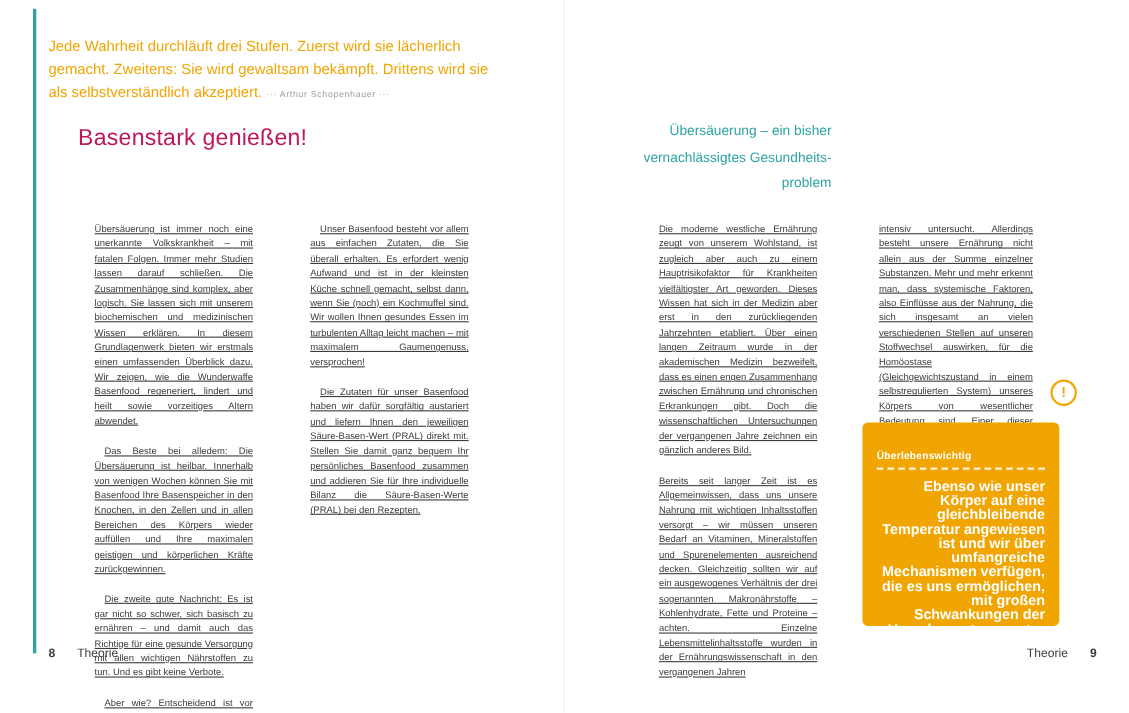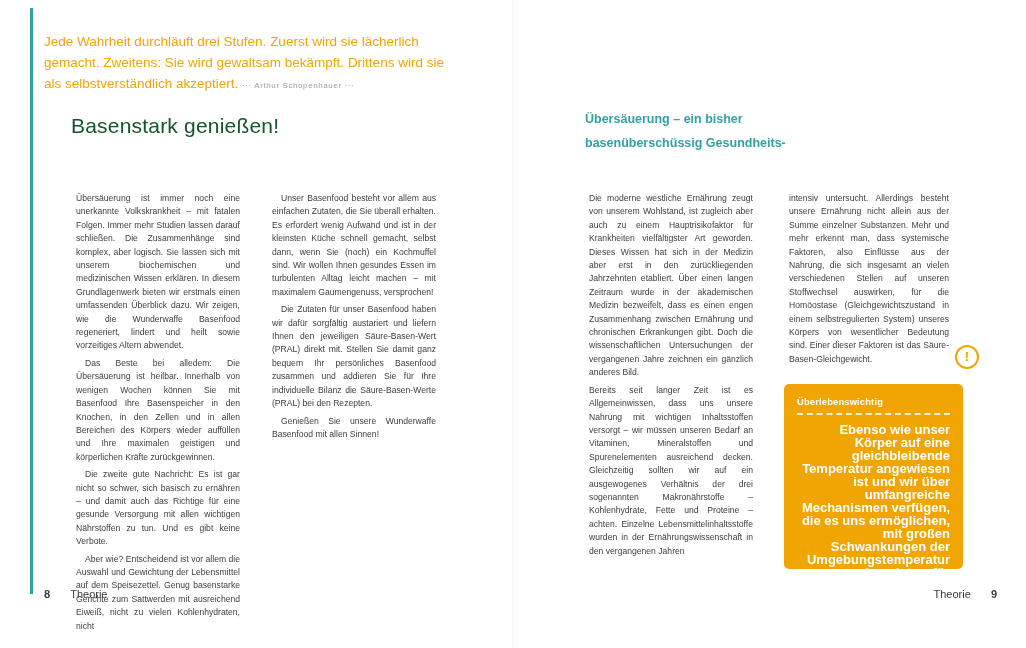--- a/index.html
+++ b/index.html
@@ -37,40 +37,41 @@
     font-size: 8px;
     color: #9b9b9b;
     letter-spacing: 0.6px;
     white-space: nowrap;
   }
   .lp-title {
     position: absolute;
     left: 71px; top: 114px;
     font-size: 21px;
     letter-spacing: 0.2px;
-    color: #14532d;
+    color: #be185d;
     font-weight: 400;
   }
   .rp-heading {
     position: absolute;
     left: 585px; top: 108px;
     font-size: 12.5px;
     line-height: 23.5px;
-    font-weight: 700;
+    font-weight: 400;
     color: #2fa3a3;
+    text-align: right;
   }
   .col {
     position: absolute;
     font-size: 8.6px;
     line-height: 13.4px;
     text-align: justify;
     hyphens: auto;
     -webkit-hyphens: auto;
   }
-  .col p { margin: 4px; }
+  .col p { margin: 14px; text-decoration: underline; }
   .col p.ind { text-indent: 9px; }
   .lp-col1 { left: 72px;  top: 188px; width: 172px; }
   .lp-col2 { left: 268px; top: 188px; width: 172px; }
   .rp-col1 { left: 585px; top: 188px; width: 172px; }
   .rp-col2 { left: 785px; top: 188px; width: 168px; }
   .sub {
     font-weight: 700;
     margin-top: 12px;
     text-align: left;
   }
@@ -86,20 +87,21 @@
     border-radius: 5px;
     color: #ffffff;
     padding: 13px 13px 0 13px;
     box-sizing: border-box;
   }
   .infobox-title {
     font-size: 9.3px;
     font-weight: 700;
     margin-bottom: 6px;
     letter-spacing: 0.2px;
+    margin-top: 12px;
   }
   .infobox-dash {
     border-bottom: 2px dashed rgba(255,255,255,0.85);
     margin-bottom: 8px;
   }
   .infobox-body {
     font-size: 13px;
     line-height: 13px;
     font-weight: 700;
     text-align: right;
@@ -149,33 +151,33 @@
     <div class="col lp-col1">
       <p>Übersäuerung ist immer noch eine unerkannte Volkskrankheit – mit fatalen Folgen. Immer mehr Studien lassen darauf schließen. Die Zusammenhänge sind komplex, aber logisch. Sie lassen sich mit unserem biochemischen und medizinischen Wissen erklären. In diesem Grundlagenwerk bieten wir erstmals einen umfassenden Überblick dazu. Wir zeigen, wie die Wunderwaffe Basenfood regeneriert, lindert und heilt sowie vorzeitiges Altern abwendet.</p>
       <p class="ind">Das Beste bei alledem: Die Übersäuerung ist heilbar. Innerhalb von wenigen Wochen können Sie mit Basenfood Ihre Basenspeicher in den Knochen, in den Zellen und in allen Bereichen des Körpers wieder auffüllen und Ihre maximalen geistigen und körperlichen Kräfte zurückgewinnen.</p>
       <p class="ind">Die zweite gute Nachricht: Es ist gar nicht so schwer, sich basisch zu ernähren – und damit auch das Richtige für eine gesunde Versorgung mit allen wichtigen Nährstoffen zu tun. Und es gibt keine Verbote.</p>
       <p class="ind">Aber wie? Entscheidend ist vor allem die Auswahl und Gewichtung der Lebensmittel auf dem Speisezettel. Genug basenstarke Gerichte zum Sattwerden mit ausreichend Eiweiß, nicht zu vielen Kohlenhydraten, nicht</p>
     </div>
 
     <div class="col lp-col2">
       <p class="ind">Unser Basenfood besteht vor allem aus einfachen Zutaten, die Sie überall erhalten. Es erfordert wenig Aufwand und ist in der kleinsten Küche schnell gemacht, selbst dann, wenn Sie (noch) ein Kochmuffel sind. Wir wollen Ihnen gesundes Essen im turbulenten Alltag leicht machen – mit maximalem Gaumengenuss, versprochen!</p>
       <p class="ind">Die Zutaten für unser Basenfood haben wir dafür sorgfältig austariert und liefern Ihnen den jeweiligen Säure-Basen-Wert (PRAL) direkt mit. Stellen Sie damit ganz bequem Ihr persönliches Basenfood zusammen und addieren Sie für Ihre individuelle Bilanz die Säure-Basen-Werte (PRAL) bei den Rezepten.</p>
-      <p class="ind">Genießen Sie unsere Wunderwaffe Basenfood mit allen Sinnen!</p>
     </div>
 
     <div class="footer f-left">
       <span class="num">8</span>
       <span class="label">Theorie</span>
     </div>
   </div>
 
   <div>
     <div class="rp-heading">
       <div>Übersäuerung – ein bisher</div>
-      <div>basenüberschüssig Gesundheits-</div>
+      <div>vernachlässigtes Gesundheits-</div>
+      <div>problem</div>
     </div>
 
     <div class="col rp-col1">
       <p>Die moderne westliche Ernährung zeugt von unserem Wohlstand, ist zugleich aber auch zu einem Hauptrisikofaktor für Krankheiten vielfältigster Art geworden. Dieses Wissen hat sich in der Medizin aber erst in den zurückliegenden Jahrzehnten etabliert. Über einen langen Zeitraum wurde in der akademischen Medizin bezweifelt, dass es einen engen Zusammenhang zwischen Ernährung und chronischen Erkrankungen gibt. Doch die wissenschaftlichen Untersuchungen der vergangenen Jahre zeichnen ein gänzlich anderes Bild.</p>
       <p>Bereits seit langer Zeit ist es Allgemeinwissen, dass uns unsere Nahrung mit wichtigen Inhaltsstoffen versorgt – wir müssen unseren Bedarf an Vitaminen, Mineralstoffen und Spurenelementen ausreichend decken. Gleichzeitig sollten wir auf ein ausgewogenes Verhältnis der drei sogenannten Makronährstoffe – Kohlenhydrate, Fette und Proteine – achten. Einzelne Lebensmittelinhaltsstoffe wurden in der Ernährungswissenschaft in den vergangenen Jahren</p>
     </div>
 
     <div class="col rp-col2">
       <p>intensiv untersucht. Allerdings besteht unsere Ernährung nicht allein aus der Summe einzelner Substanzen. Mehr und mehr erkennt man, dass systemische Faktoren, also Einflüsse aus der Nahrung, die sich insgesamt an vielen verschiedenen Stellen auf unseren Stoffwechsel auswirken, für die Homöostase (Gleichgewichtszustand in einem selbstregulierten System) unseres Körpers von wesentlicher Bedeutung sind. Einer dieser Faktoren ist das Säure-Basen-Gleichgewicht.</p>
     </div>

